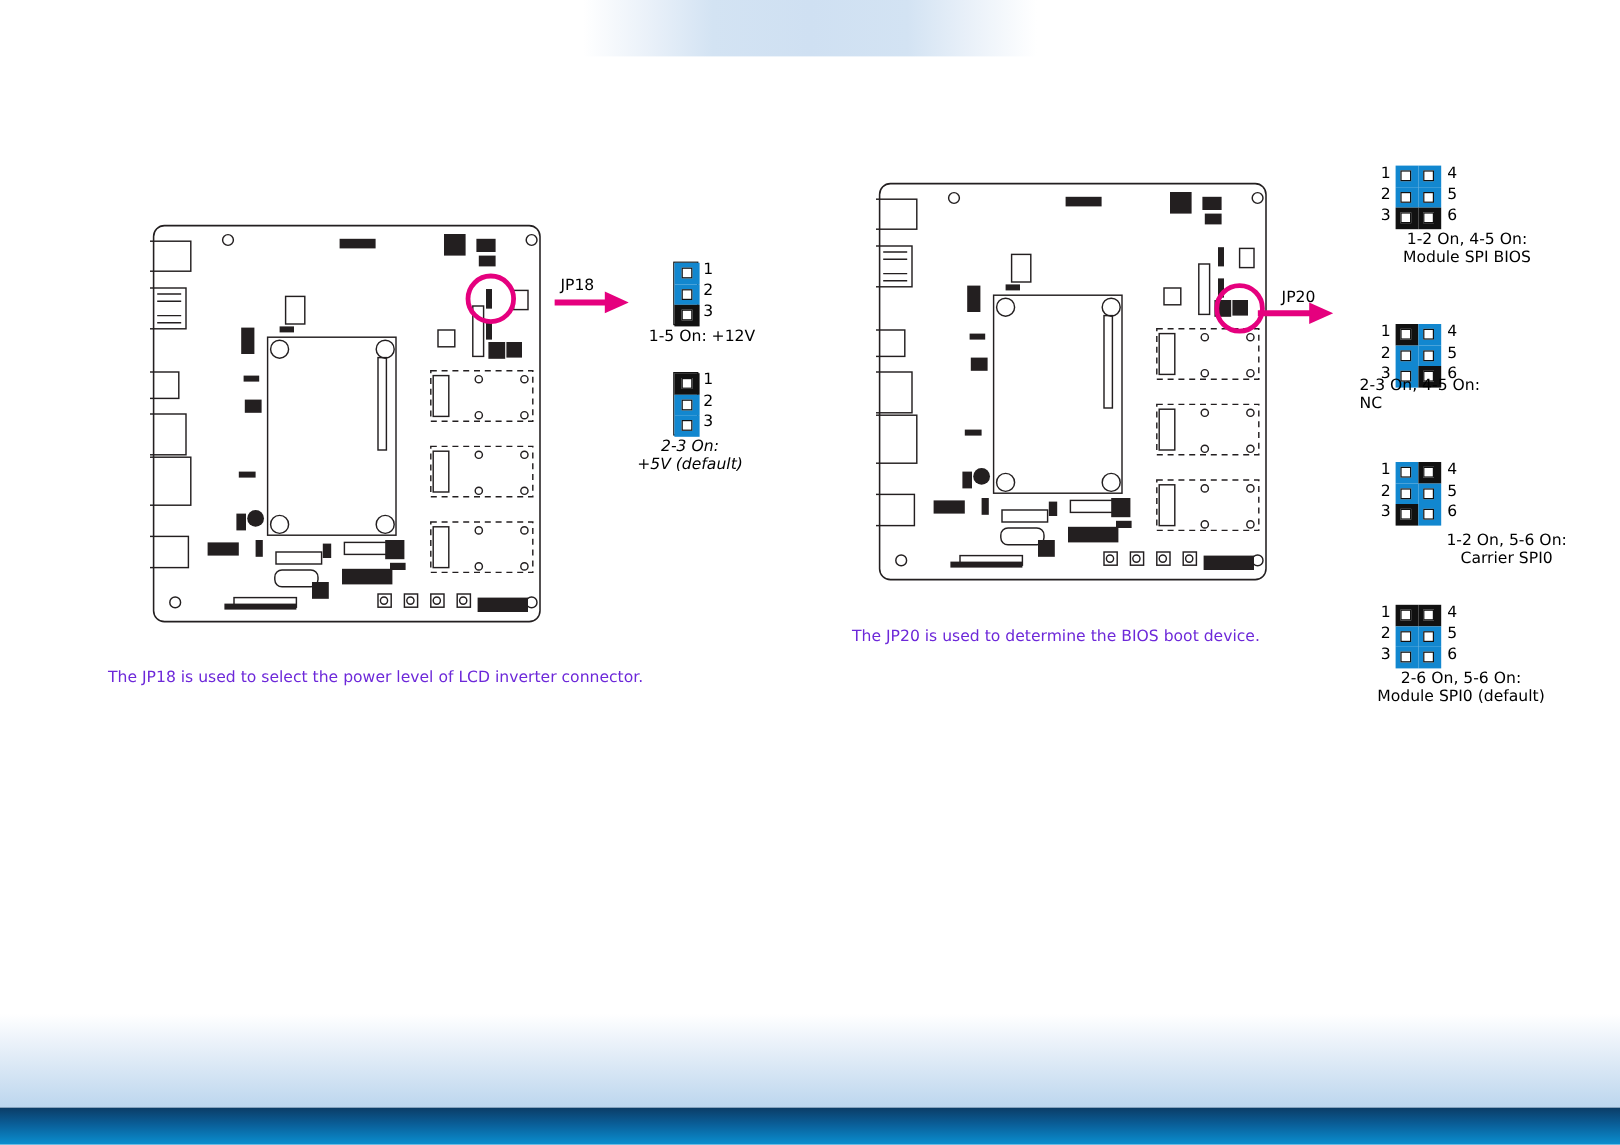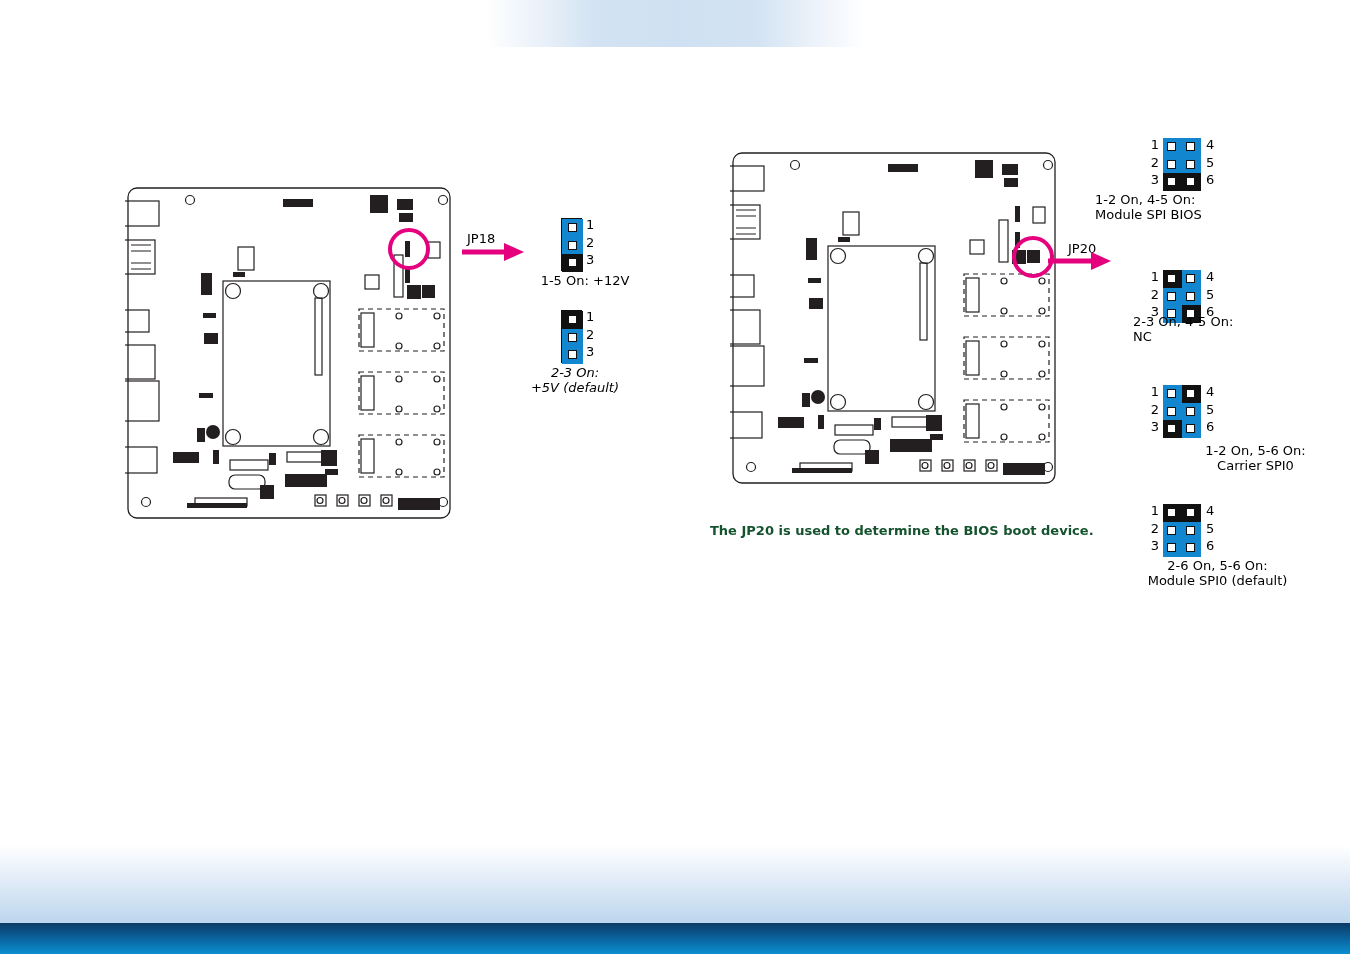--- a/index.html
+++ b/index.html
@@ -119,23 +119,22 @@
     font-size: 13px; line-height: 17.6px; color: #000;
     text-align: right; width: 13px;
   }
   .jmp6 .numsR {
     position: absolute; left: 43px; top: -2px;
     font-size: 13px; line-height: 17.6px; color: #000;
   }
 
   .desc {
     position: absolute;
-    font-size: 13px; color: #14532d;
+    font-size: 13px; color: #6d28d9;
     line-height: 15.5px;
-    font-weight: bold;
   }
 </style>
 </head>
 <body>
 
 <div id="page">
 
   <div class="header-band"></div>
 
   <svg class="board" style="left:125px; top:185px;" width="340" height="340" viewBox="0 0 340 340">
@@ -279,20 +278,21 @@
     </div>
     <div class="nums">
       <div>1</div>
       <div>2</div>
       <div>3</div>
     </div>
   </div>
   <div class="jmp-cap" style="left:490px; top:365px; width:170px;font-style:italic;">2-3 On:
 +5V (default)</div>
 
+  <div class="desc" style="left:90px; top:557px; width:520px;">The JP18 is used to select the power level of LCD inverter connector.</div>
 
   <svg class="board" style="left:730px; top:150px;" width="340" height="340" viewBox="0 0 340 340">
     <g fill="none" stroke="#231f20" stroke-width="1.3">
       <rect x="3" y="3" width="322" height="330" rx="9"></rect>
     </g>
     <g fill="none" stroke="#231f20" stroke-width="1.2">
       <rect x="-4" y="16" width="38" height="25"></rect>
       <rect x="-6" y="55" width="36" height="34"></rect>
       <path d="M6 60 h20 M6 66 h20 M6 78 h20 M6 84 h20"></path>
       <rect x="-2" y="125" width="26" height="22"></rect>
@@ -407,21 +407,21 @@
       <div>1</div>
       <div>2</div>
       <div>3</div>
     </div>
     <div class="numsR">
       <div>4</div>
       <div>5</div>
       <div>6</div>
     </div>
   </div>
-  <div class="jmp-cap" style="left:1095px; top:192px; width:255px; text-align:left;">1-2 On, 4-5 On:
+  <div class="jmp-cap" style="left:1095px; top:192px; width:255px; text-align:center;">1-2 On, 4-5 On:
 Module SPI BIOS</div>
 
   <div class="jmp6" style="left:1163px; top:270px;">
     <div class="grid">
       <div class="seg bg-black" style="left:0;    top:0;">
           <span class="pin"></span>
         </div>
       <div class="seg bg-blue" style="left:19px; top:0;">
           <span class="pin"></span>
         </div>

